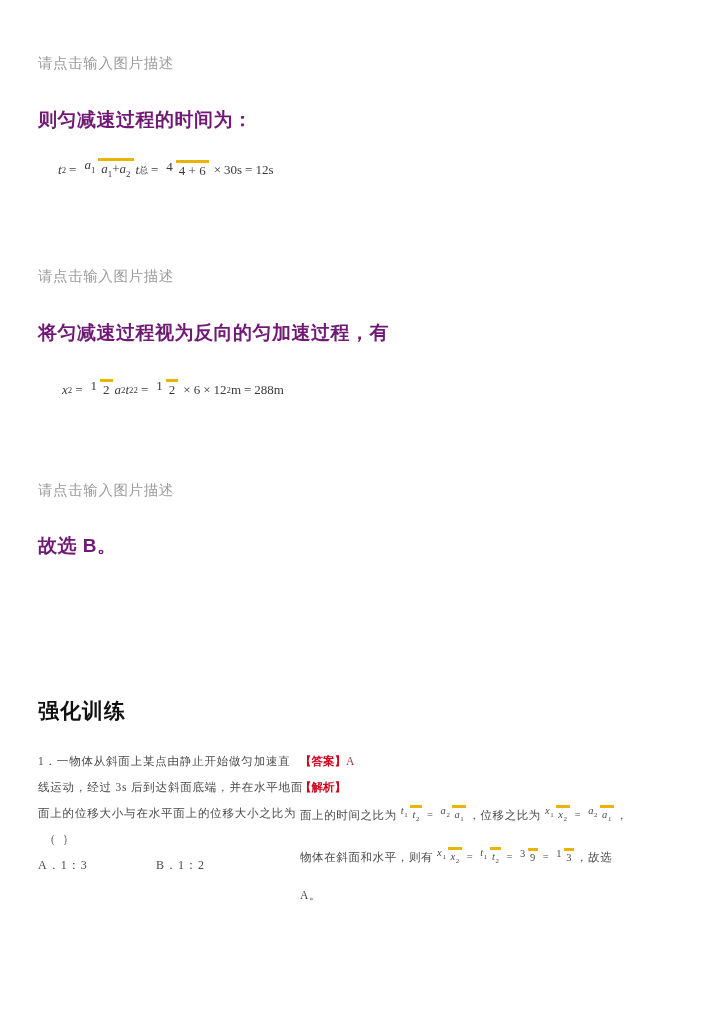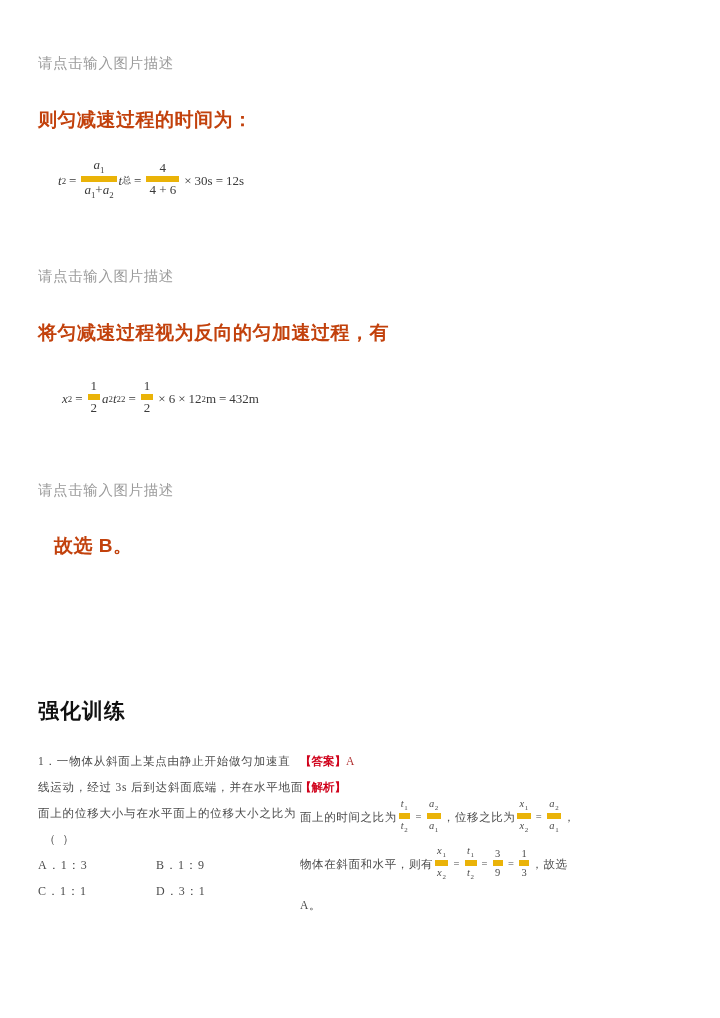--- a/index.html
+++ b/index.html
@@ -33,55 +33,55 @@
     letter-spacing: 0.6px;
     font-family: "Liberation Serif", "DejaVu Serif", serif;
     white-space: nowrap;
   }
 
   .heading {
     position: absolute;
     left: 38px;
     font-size: 19px;
     font-weight: bold;
-    color: #c2410c;
+    color: #701a75;
     letter-spacing: 0.5px;
     white-space: nowrap;
   }
 
   
   .formula {
     position: absolute;
     font-family: "Liberation Serif", "DejaVu Serif", serif;
     font-size: 13px;
     color: #3a3a3a;
     font-style: italic;
     white-space: nowrap;
     display: flex;
     align-items: center;
   }
   .formula .up {
     font-style: normal;
   }
   .frac {
     display: inline-flex;
-    flex-direction: column;
+    flex-direction: row;
     vertical-align: middle;
     text-align: center;
     margin: 0 2px;
     position: relative;
     top: -0.15em;
   }
   .frac .num {
     padding: 0 3px 1px 3px;
     line-height: 1.05;
   }
   .frac .den {
     padding: 1px 3px 0 3px;
-    border-top: 6px solid #eab308;
+    border-top: 3px solid #eab308;
     line-height: 1.05;
   }
   sub {
     font-size: 0.68em;
     font-style: normal;
   }
   sup {
     font-size: 0.68em;
     font-style: normal;
   }
@@ -226,44 +226,40 @@
       <span class="num up">1</span>
       <span class="den up">2</span>
     </span>
     <span class="op up">×</span>
     <span class="up">6</span>
     <span class="op up">×</span>
     <span class="up">12</span>
       <sup>2</sup>
     <span class="up">m</span>
     <span class="op">=</span>
-    <span class="up">432m</span>
+    <span class="up">288m</span>
   </div>
 
   <div class="caption" style="top:481px;">请点击输入图片描述</div>
 
-  <div class="heading" style="top:533px;margin-left:16px;">故选 B。</div>
+  <div class="heading" style="top:533px;">故选 B。</div>
 
   <div class="section-title" style="top:697px;">强化训练</div>
 
   <div class="exercise">
 
     <div class="ex-col-left">
       <div class="q-line">1．一物体从斜面上某点由静止开始做匀加速直</div>
       <div class="q-line">线运动，经过 3s 后到达斜面底端，并在水平地面</div>
       <div class="q-line">面上的位移大小与在水平面上的位移大小之比为</div>
       <div class="q-paren">（    ）</div>
 
       <div class="opt-row">
         <div class="opt">A．1：3</div>
-        <div class="opt">B．1：9</div>
-      </div>
-      <div class="opt-row">
-        <div class="opt">C．1：1</div>
-        <div class="opt">D．3：1</div>
+        <div class="opt">B．1：2</div>
       </div>
     </div>
 
     <div class="ex-col-right">
 
       <div class="ans-line">
         <span class="tag-red">【答案】</span>
         <span style="color:#b03030;">A</span>
       </div>
 

